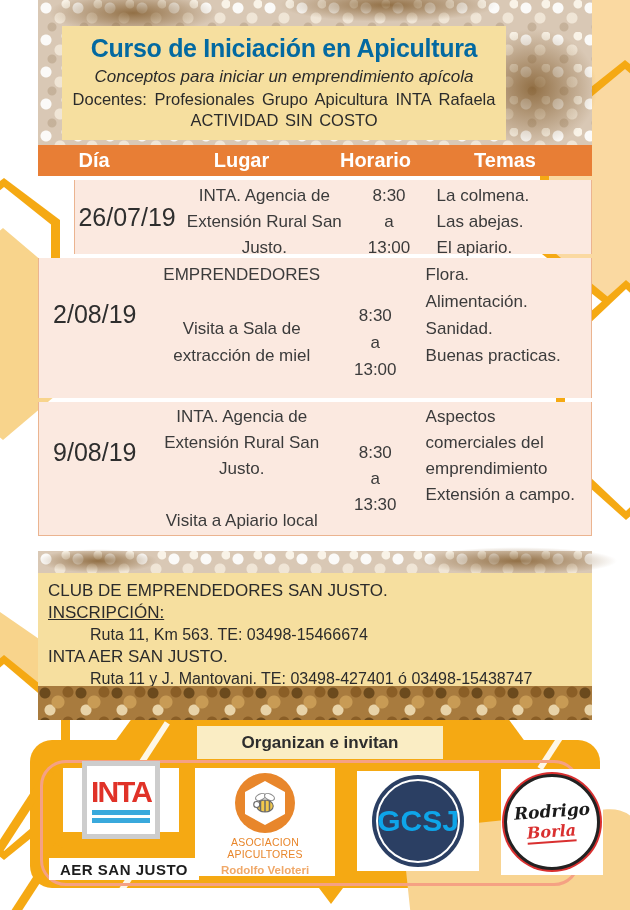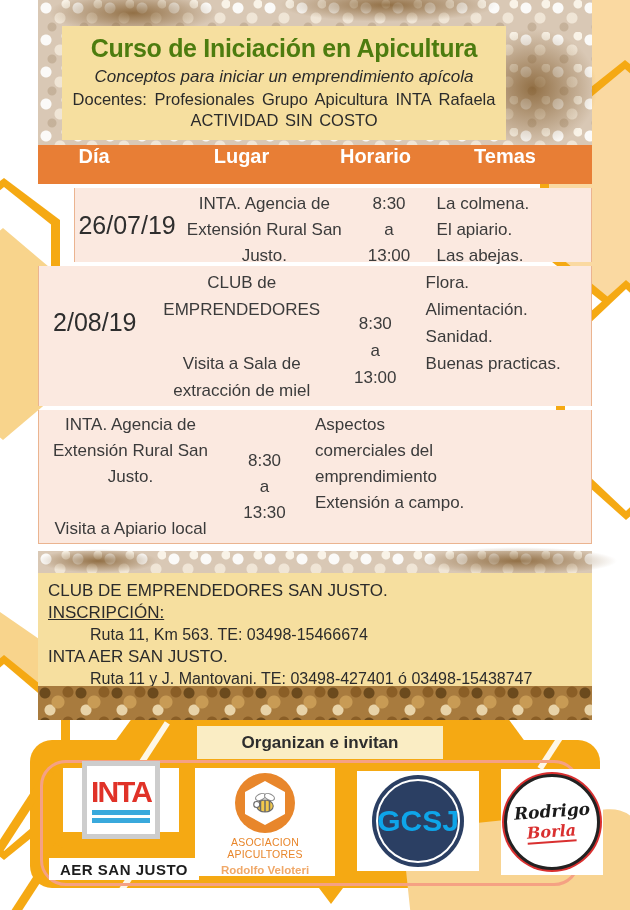--- a/index.html
+++ b/index.html
@@ -32,28 +32,28 @@
       radial-gradient(circle at 12px 24px, #E8D3A8 5px, rgba(0,0,0,0) 6px);
     background-size:36px 30px;
   }
   .patch{position:absolute;pointer-events:none;
     background:radial-gradient(ellipse at center, rgba(122,82,32,.75), rgba(122,82,32,0) 70%);}
 
   
   .header-photo{position:absolute;left:38px;top:0;width:554px;height:145px;}
   .title-panel{position:absolute;left:62px;top:26px;width:432px;background:#F6DF9F;
                text-align:center;padding:8px 6px 10px;}
-  .title-main{font-size:25px;font-weight:bold;color:#4d7c0f;letter-spacing:-.3px;}
+  .title-main{font-size:25px;font-weight:bold;color:#0369a1;letter-spacing:-.3px;}
   .title-sub{font-size:17px;font-style:italic;color:#2b2b2b;margin-top:4px;}
   .title-doc{font-size:16.5px;color:#2b2b2b;margin-top:3px;word-spacing:3px;}
   .title-act{font-size:16.5px;color:#2b2b2b;margin-top:2px;word-spacing:2px;}
 
   
   .sched{position:absolute;left:38px;top:145px;width:554px;}
-  .thead{display:flex;background:#E87E35;height:39px;color:#fff;
+  .thead{display:flex;background:#E87E35;height:31px;align-items:center;color:#fff;
          font-weight:bold;font-size:20px;}
   .thead .c{text-align:center;}
   .c-dia{width:112px;}  .c-lugar{width:183px;} .c-horario{width:85px;} .c-temas{width:174px;}
   .trow{display:flex;background:#FBE9E0;border-left:1px solid #EBB490;border-right:1px solid #EBB490;
         margin-top:4px;font-size:17px;color:#3b3b3b;}
   .trow:first-of-type{margin-top:3px;}
   .trow .cell{box-sizing:border-box;}
   .dia{width:112px;display:flex;justify-content:center;font-size:25px;color:#2e2e2e;}
   .lugar{width:183px;text-align:center;}
   .horario{width:85px;text-align:center;}
@@ -193,48 +193,48 @@
         <div class="tline">Extensión Rural San</div>
         <div class="tline">Justo.</div>
       </div>
       <div class="cell horario">
         <div class="tline">8:30</div>
         <div class="tline">a</div>
         <div class="tline">13:00</div>
       </div>
       <div class="cell temas">
         <div class="tline">La colmena.</div>
+        <div class="tline">Las abejas.</div>
         <div class="tline">El apiario.</div>
-        <div class="tline">Las abejas.</div>
       </div>
     </div>
 
     <div class="trow r2">
       <div class="cell dia">2/08/19</div>
       <div class="cell lugar">
-        <div class="tline">CLUB de</div>
         <div class="tline">EMPRENDEDORES</div>
         <div class="tline"></div>
         <div class="tline">Visita a Sala de</div>
         <div class="tline">extracción de miel</div>
       </div>
       <div class="cell horario">
         <div class="tline">8:30</div>
         <div class="tline">a</div>
         <div class="tline">13:00</div>
       </div>
       <div class="cell temas">
         <div class="tline">Flora.</div>
         <div class="tline">Alimentación.</div>
         <div class="tline">Sanidad.</div>
         <div class="tline">Buenas practicas.</div>
       </div>
     </div>
 
     <div class="trow r3">
+      <div class="cell dia">9/08/19</div>
       <div class="cell lugar">
         <div class="tline">INTA. Agencia de</div>
         <div class="tline">Extensión Rural San</div>
         <div class="tline">Justo.</div>
         <div class="tline"></div>
         <div class="tline">Visita a Apiario local</div>
       </div>
       <div class="cell horario">
         <div class="tline">8:30</div>
         <div class="tline">a</div>

